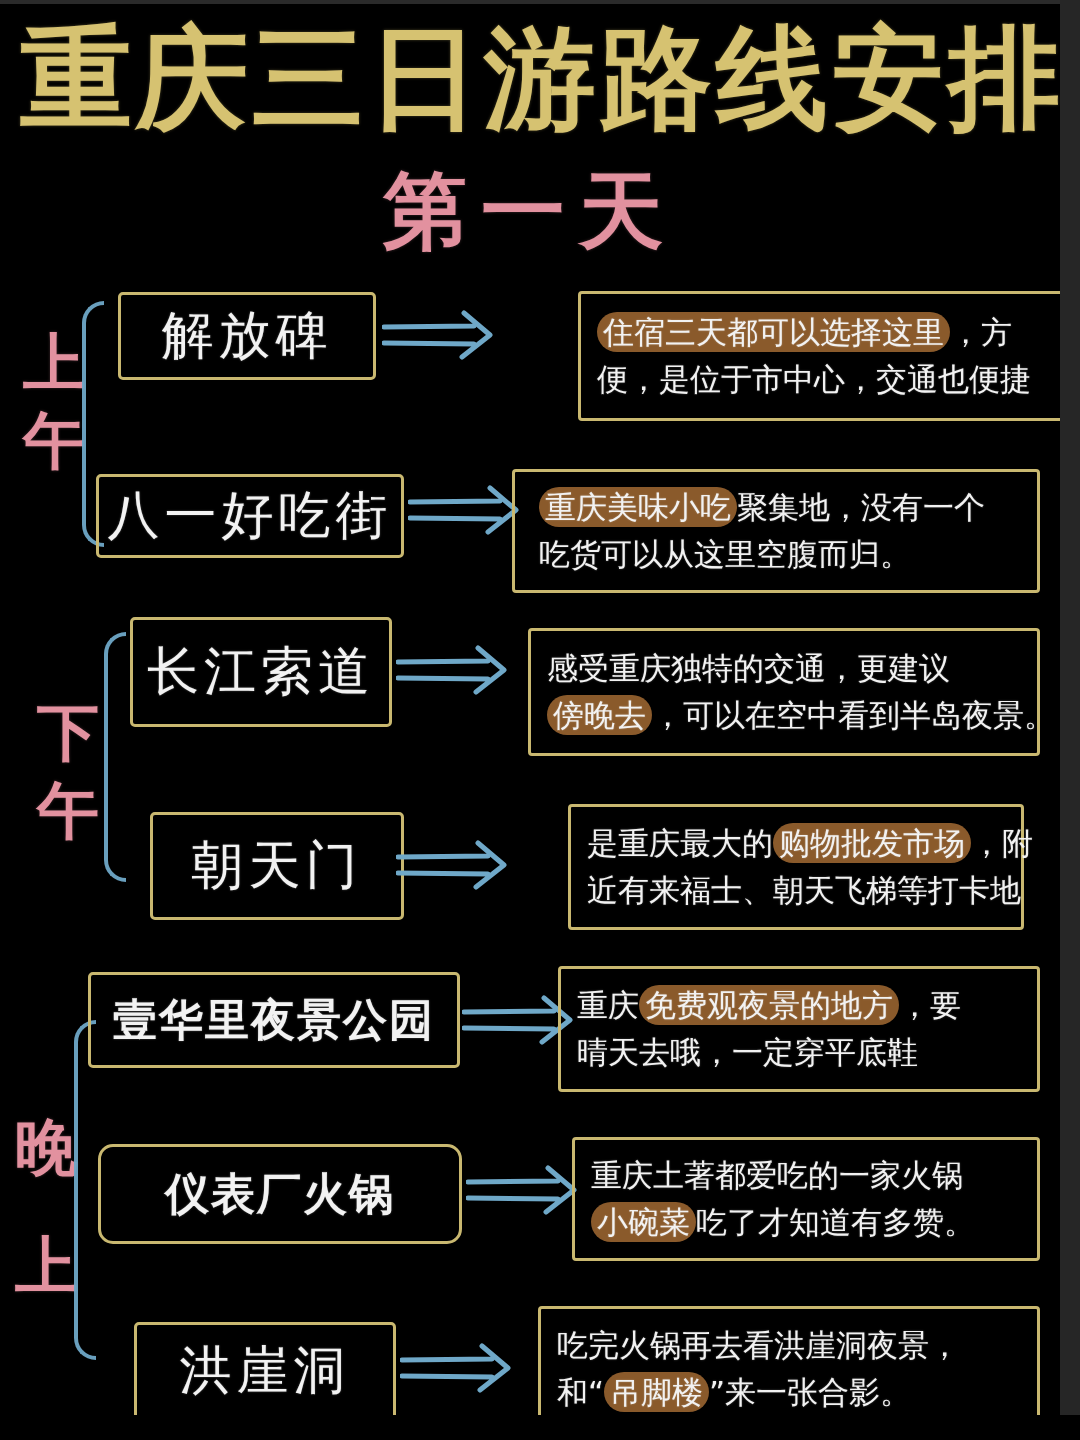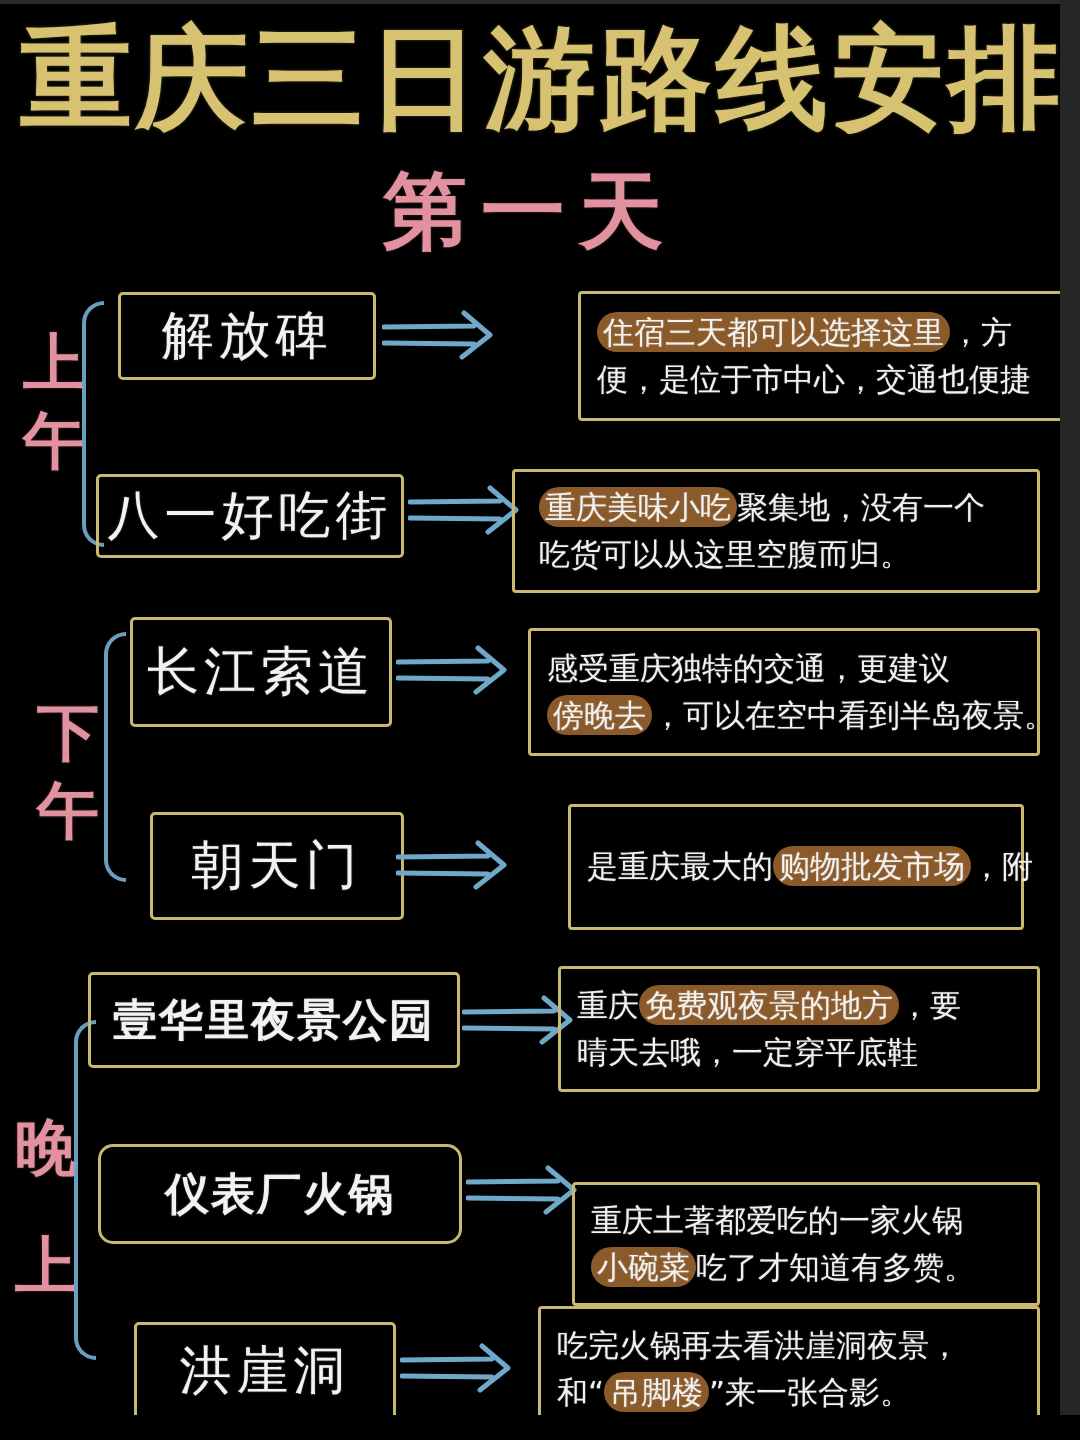--- a/index.html
+++ b/index.html
@@ -226,20 +226,23 @@
   </div>
   <div class="arrow" style="left:396px; top:835px;">
     <svg viewBox="0 0 118 52" xmlns="http://www.w3.org/2000/svg">
       <path d="M2 18 L92 17 M2 34 L92 35 M82 4 L108 26 L80 48" fill="none" stroke="#6fa8c8" stroke-width="5" stroke-linecap="round" stroke-linejoin="round"></path>
     </svg>
   </div>
   <div class="note-box" style="left:528px; top:800px; width:456px; height:126px;margin-left:40px;">
     <div class="note-line">
       <span>是重庆最大的</span><span class="hl">购物批发市场</span><span>，附</span>
     </div>
+    <div class="note-line">
+      <span>近有来福士、朝天飞梯等打卡地</span>
+    </div>
   </div>
 
   <div class="period-label" style="left:8px; top:1085px; line-height:1.9;">
     <span class="ch">晚</span>
     <span class="ch">上</span>
   </div>
   <div class="brace" style="left:74px; top:1016px; height:340px;"></div>
 
   <div class="place-box small-text" style="left:88px; top:968px; width:372px; height:96px;">
     <span>壹华里夜景公园</span>
@@ -259,21 +262,21 @@
   </div>
 
   <div class="place-box small-text" style="left:98px; top:1140px; width:364px; height:100px;border-radius:15px;">
     <span>仪表厂火锅</span>
   </div>
   <div class="arrow" style="left:466px; top:1160px;">
     <svg viewBox="0 0 118 52" xmlns="http://www.w3.org/2000/svg">
       <path d="M2 18 L92 17 M2 34 L92 35 M82 4 L108 26 L80 48" fill="none" stroke="#6fa8c8" stroke-width="5" stroke-linecap="round" stroke-linejoin="round"></path>
     </svg>
   </div>
-  <div class="note-box" style="left:572px; top:1133px; width:468px; height:124px;margin-top:45px;">
+  <div class="note-box" style="left:572px; top:1133px; width:468px; height:124px;">
     <div class="note-line">
       <span>重庆土著都爱吃的一家火锅</span>
     </div>
     <div class="note-line">
       <span class="hl">小碗菜</span><span>吃了才知道有多赞。</span>
     </div>
   </div>
 
   <div class="place-box" style="left:134px; top:1318px; width:262px; height:98px;">
     <span>洪崖洞</span>

